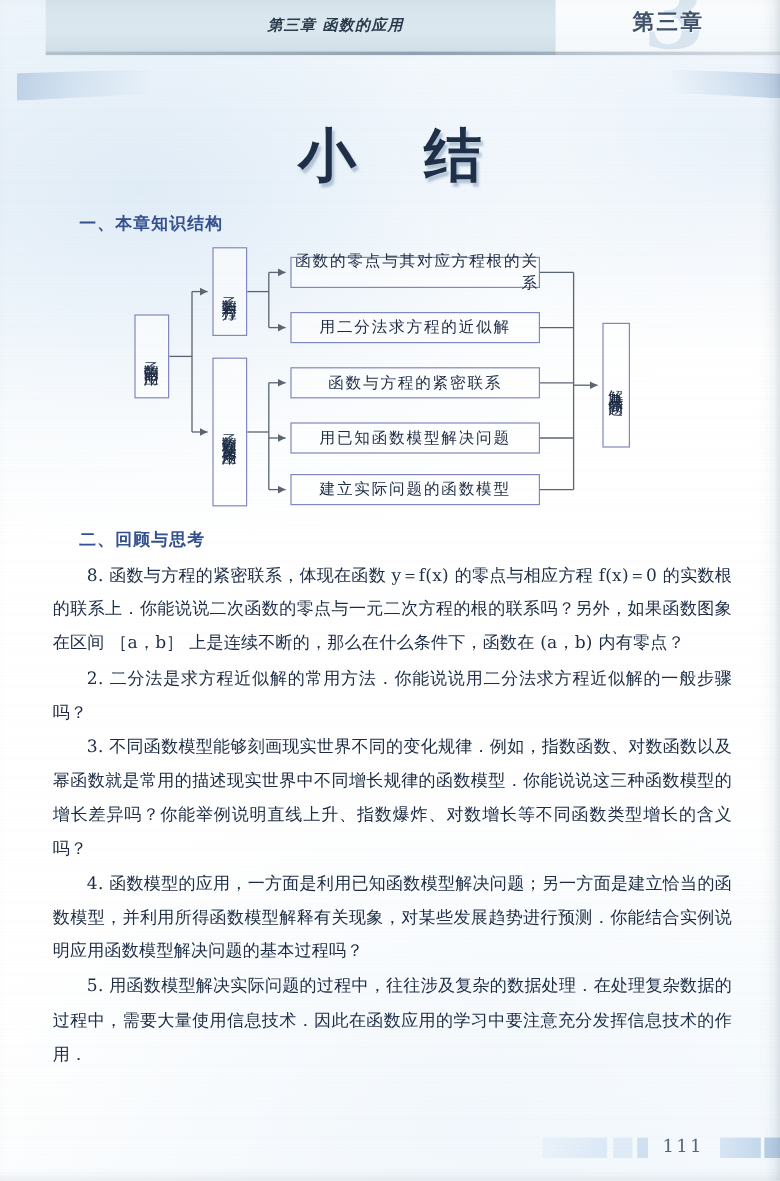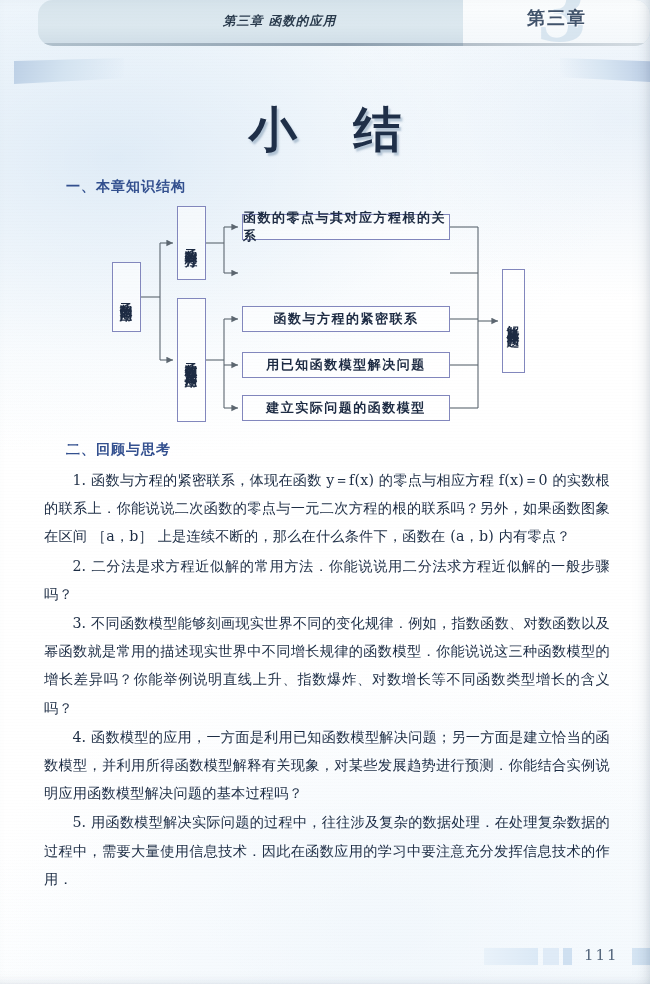--- a/index.html
+++ b/index.html
@@ -35,21 +35,20 @@
       repeating-linear-gradient(0deg, rgba(0,0,0,0.012) 0px, rgba(0,0,0,0.012) 1px, rgba(255,255,255,0) 1px, rgba(255,255,255,0) 3px);
     opacity: .55;
   }
 
   
   #header-band {
     position: absolute;
     left: 38px; top: 0; width: 612px; height: 46px;
     background: linear-gradient(180deg, #d7e4ec 0%, #dce8ef 55%, #cfdde7 100%);
     overflow: hidden;
-    border-radius: 15px;
   }
   #header-band:after {
     content: "";
     position: absolute;
     left: 0; bottom: 0; width: 100%; height: 3px;
     background: linear-gradient(90deg, rgba(120,140,155,.35), rgba(90,110,130,.55), rgba(120,140,155,.25));
   }
   #header-white-block {
     position: absolute;
     left: 425px; top: 0; width: 225px; height: 46px;
@@ -139,23 +138,22 @@
   .fbox {
     position: absolute;
     box-sizing: border-box;
     border: 1.3px solid #8287bd;
     background: rgba(255,255,255,0.55);
     color: #1d2b43;
     font-family: "DejaVu Serif", "Liberation Serif", serif;
     display: flex;
     align-items: center;
     justify-content: center;
-    text-align: left;
+    text-align: right;
     box-shadow: 0 0 0 1px rgba(255,255,255,.35) inset;
-    font-weight: bold;
   }
   .fbox.vert {
     writing-mode: vertical-rl;
     text-orientation: upright;
     letter-spacing: 2px;
     font-size: 12.5px;
     line-height: 1.05;
   }
   .fbox.horiz {
     font-size: 13px;
@@ -190,21 +188,21 @@
   }
   #body-text p {
     margin: 0 0 1px 0;
     text-indent: 2em;
     letter-spacing: 0.2px;
   }
 
   
   #footer {
     position: absolute;
-    left: 0; bottom: 16px; width: 581px; height: 22px; margin-left: 32px;
+    left: 0; bottom: 16px; width: 581px; height: 22px;
   }
   .fblock {
     position: absolute;
     top: 2px;
     height: 17px;
   }
   #fb1 { left: 452px; width: 54px; background: linear-gradient(90deg,#e9f2fa,#dbe9f6); }
   #fb2 { left: 511px; width: 16px; background: #dfebf7; }
   #fb3 { left: 531px; width: 9px;  background: #cfe0f1; }
   #fb4 { left: 600px; width: 34px; background: linear-gradient(90deg,#d7e6f4,#c4d8ec); }
@@ -280,31 +278,32 @@
         <path d="M478,31 L478,212"></path>
         <path d="M478,125 L498,125" marker-end="url(#arw)"></path>
       </g>
     </svg>
 
     <div class="fbox vert" id="b-root">函数的应用</div>
     <div class="fbox vert" id="b-fe">函数与方程</div>
     <div class="fbox vert" id="b-fm">函数模型及其应用</div>
 
     <div class="fbox horiz" id="b-r1">函数的零点与其对应方程根的关系</div>
+    <div class="fbox horiz" id="b-r2">用二分法求方程的近似解</div>
     <div class="fbox horiz" id="b-r3">函数与方程的紧密联系</div>
     <div class="fbox horiz" id="b-r5">建立实际问题的函数模型</div>
     <div class="fbox horiz" id="b-r4">用已知函数模型解决问题</div>
 
     <div class="fbox vert" id="b-end">解决具体问题</div>
   </div>
 
   <div class="sec-head" id="sec2">二、回顾与思考</div>
 
   <div id="body-text">
-    <p>1. 函数与方程的紧密联系，体现在函数 y＝f(x) 的零点与相应方程 f(x)＝0 的实数根的联系上．你能说说二次函数的零点与一元二次方程的根的联系吗？另外，如果函数图象在区间 ［a，b］ 上是连续不断的，那么在什么条件下，函数在 (a，b) 内有零点？</p>
+    <p>8. 函数与方程的紧密联系，体现在函数 y＝f(x) 的零点与相应方程 f(x)＝0 的实数根的联系上．你能说说二次函数的零点与一元二次方程的根的联系吗？另外，如果函数图象在区间 ［a，b］ 上是连续不断的，那么在什么条件下，函数在 (a，b) 内有零点？</p>
     <p>2. 二分法是求方程近似解的常用方法．你能说说用二分法求方程近似解的一般步骤吗？</p>
     <p>3. 不同函数模型能够刻画现实世界不同的变化规律．例如，指数函数、对数函数以及幂函数就是常用的描述现实世界中不同增长规律的函数模型．你能说说这三种函数模型的增长差异吗？你能举例说明直线上升、指数爆炸、对数增长等不同函数类型增长的含义吗？</p>
     <p>4. 函数模型的应用，一方面是利用已知函数模型解决问题；另一方面是建立恰当的函数模型，并利用所得函数模型解释有关现象，对某些发展趋势进行预测．你能结合实例说明应用函数模型解决问题的基本过程吗？</p>
     <p>5. 用函数模型解决实际问题的过程中，往往涉及复杂的数据处理．在处理复杂数据的过程中，需要大量使用信息技术．因此在函数应用的学习中要注意充分发挥信息技术的作用．</p>
   </div>
 
   <div id="footer">
     <div class="fblock" id="fb1"></div>
     <div class="fblock" id="fb2"></div>
     <div class="fblock" id="fb3"></div>

